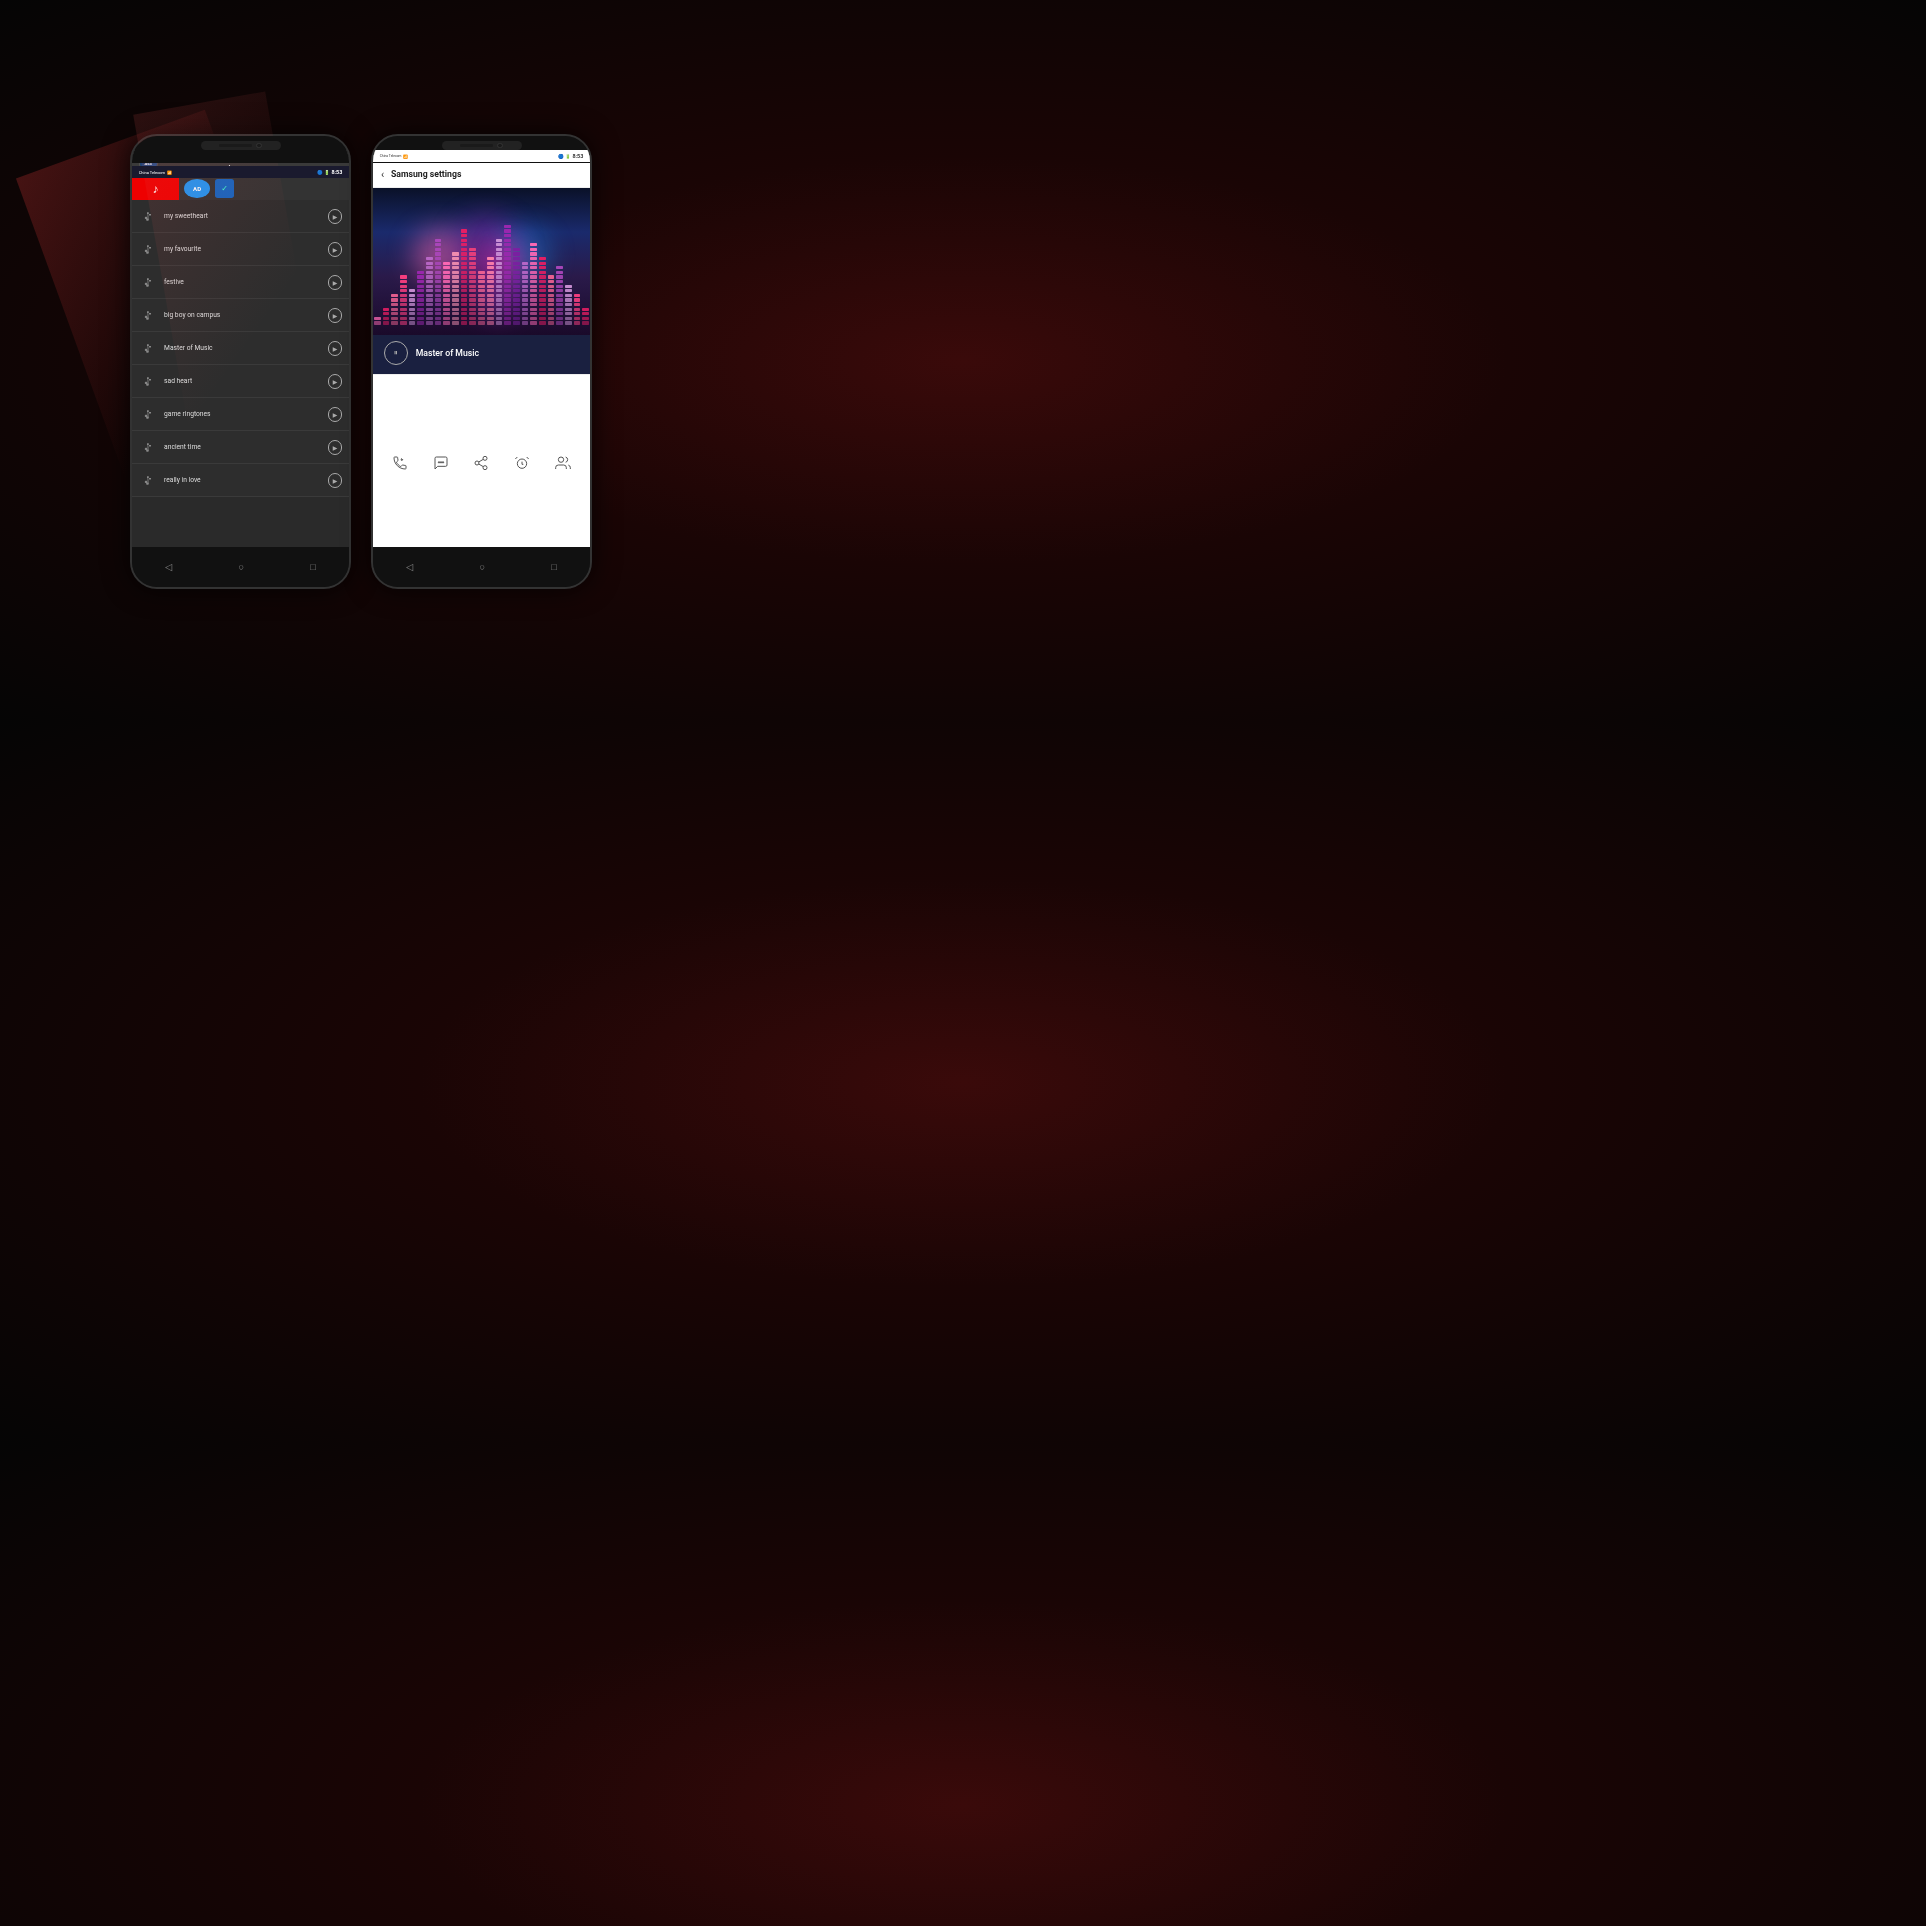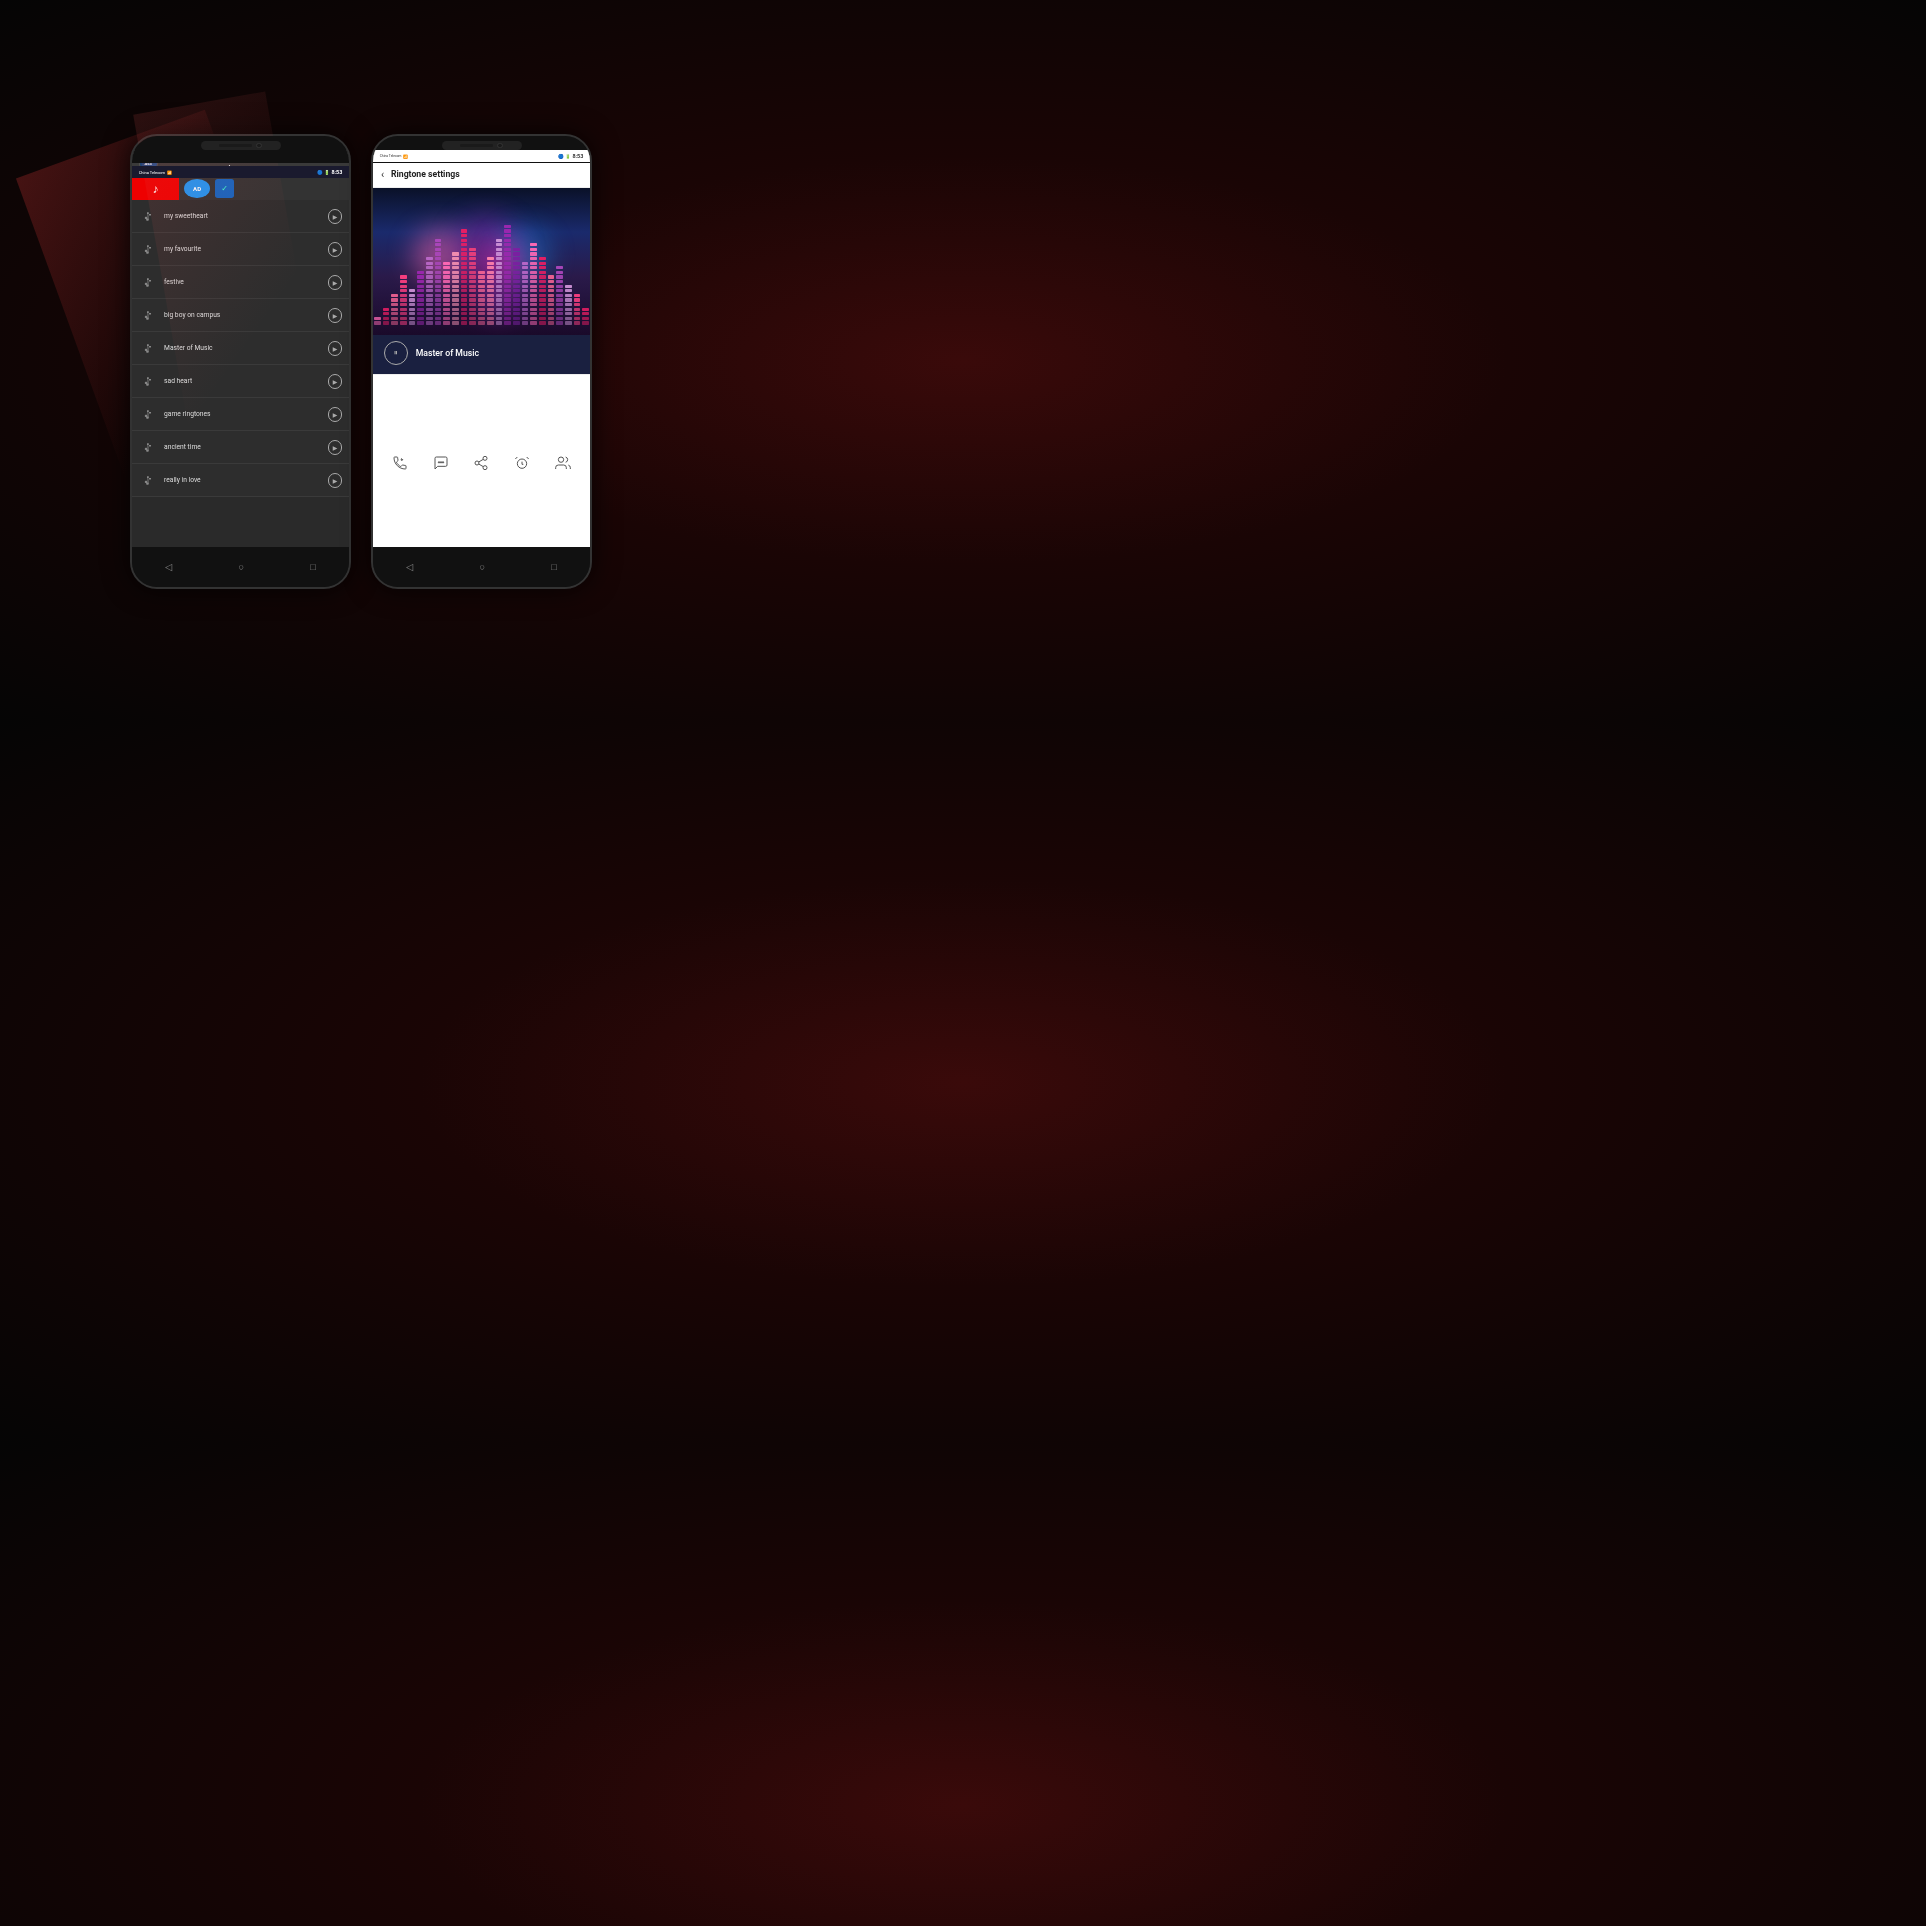--- a/index.html
+++ b/index.html
@@ -555,21 +555,21 @@
       </div>
       <div class="status-right">
         <span style="color:#333;">🔵</span>
         <span style="color:#333;">🔋</span>
         <span class="status-time" style="color:#333;">8:53</span>
       </div>
     </div>
 
     <div class="ringtone-header">
       <div class="back-btn">‹</div>
-      <span class="ringtone-title">Ringtone settings</span>
+      <span class="ringtone-title">Samsung settings</span>
     </div>
 
     <div class="visualizer-area">
 
       <div class="glow-spot" style="width:54px;height:54px;background:#ff69b4;opacity:0.5;top:40px;left:40px;"></div>
       <div class="glow-spot" style="width:67px;height:67px;background:#9c27b0;opacity:0.4;top:27px;left:80px;"></div>
       <div class="glow-spot" style="width:54px;height:54px;background:#2196f3;opacity:0.4;top:40px;right:40px;"></div>
       <div class="glow-spot" style="width:40px;height:40px;background:#ff1493;opacity:0.5;top:54px;right:67px;"></div>
       <div class="glow-spot" style="width:33px;height:33px;background:#e040fb;opacity:0.4;bottom:20px;left:50%;"></div>
 

